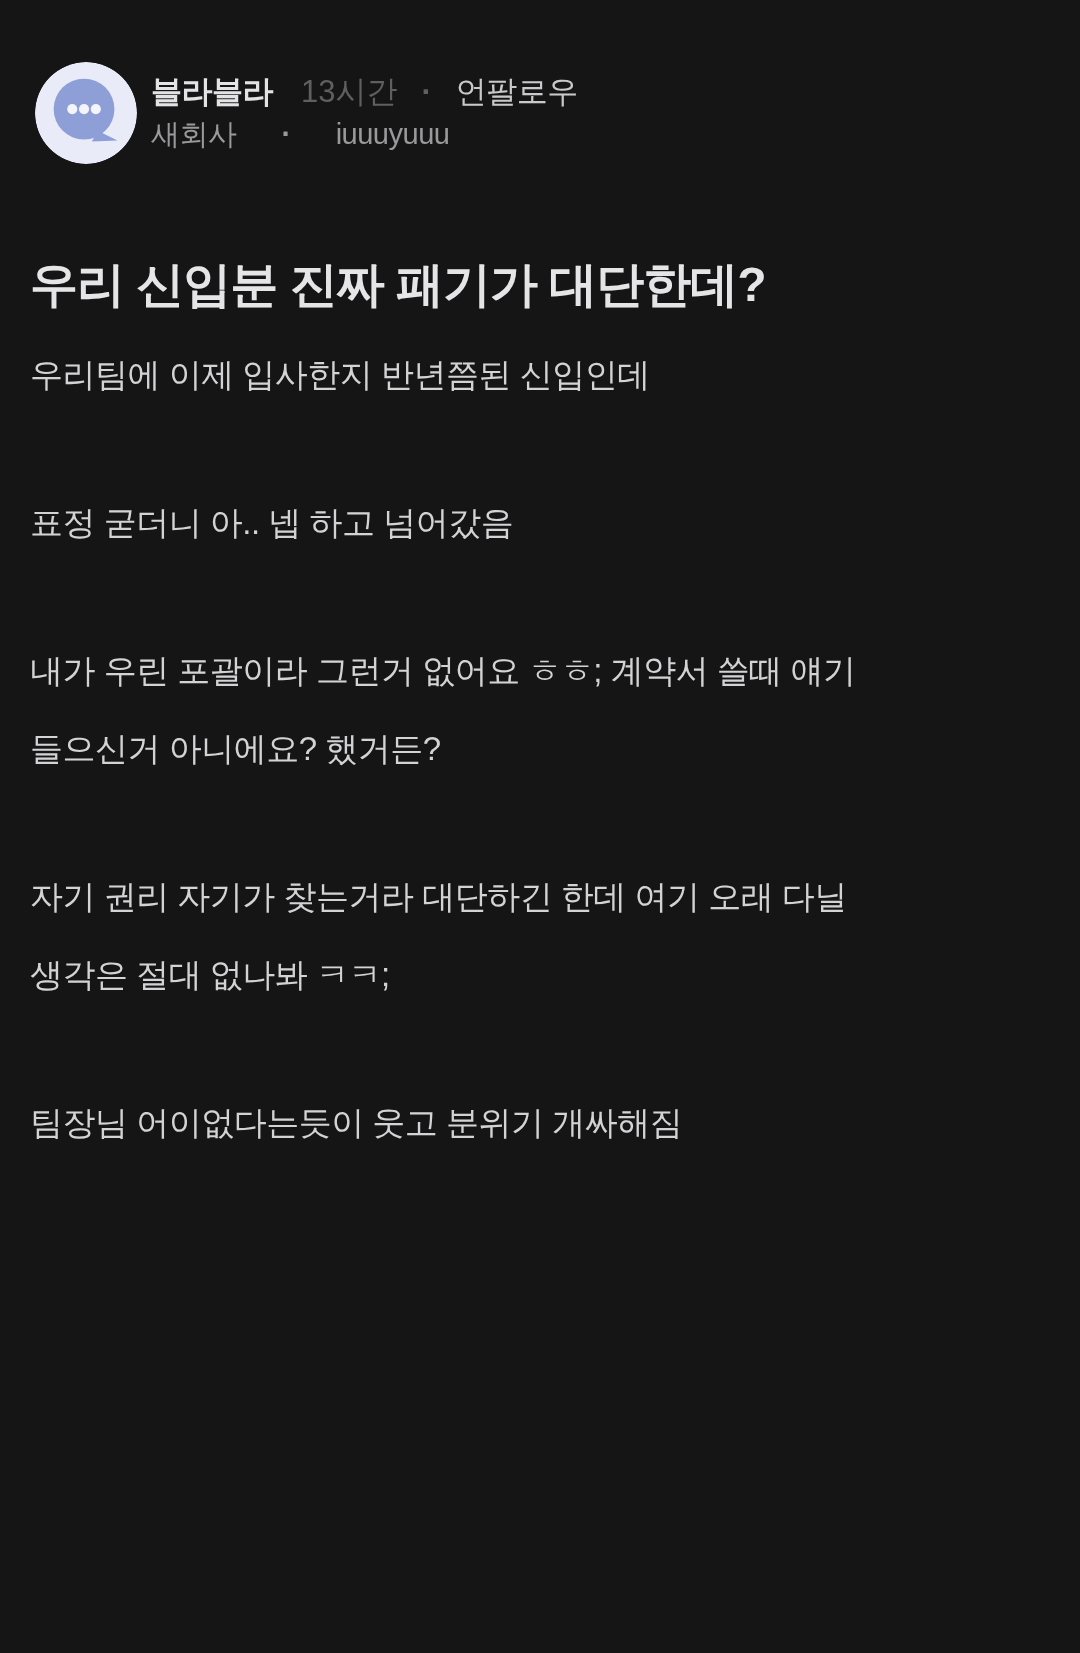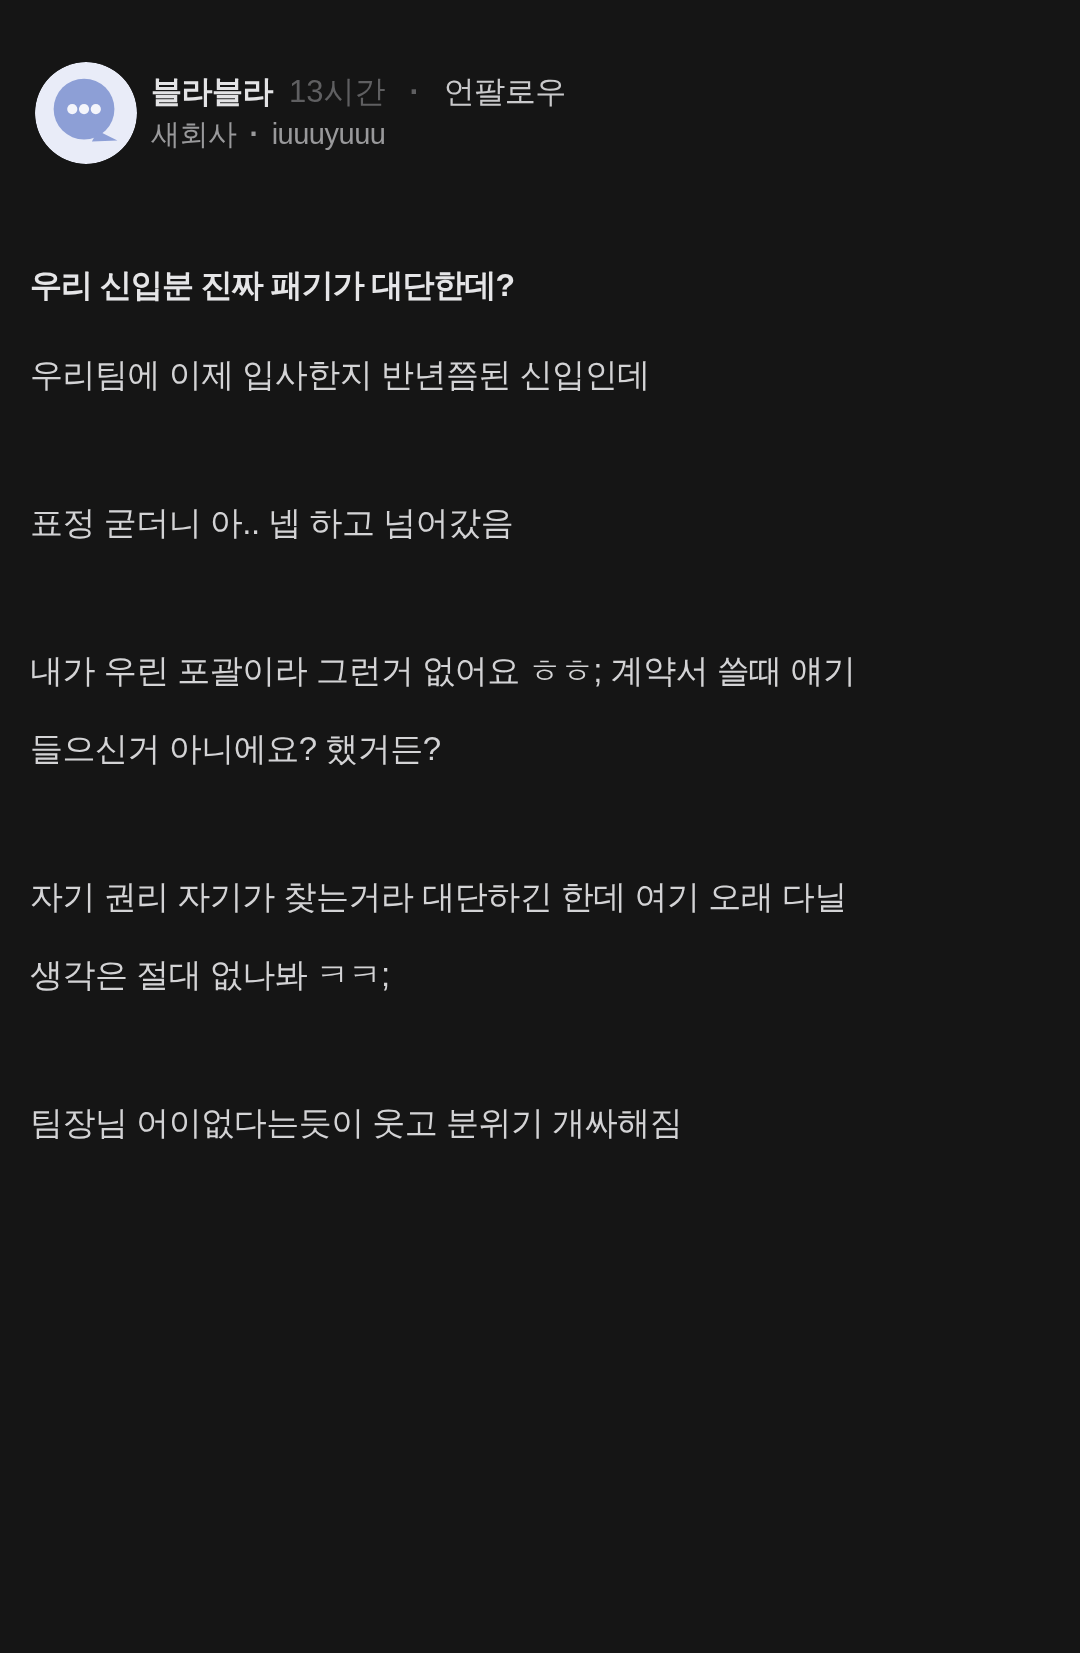--- a/index.html
+++ b/index.html
@@ -17,32 +17,32 @@
   .header { display: flex; align-items: center; }
   .avatar {
     width: 102px; height: 102px;
     border-radius: 50%;
     margin-left: 5px;
     flex: 0 0 auto;
   }
   .header-text { margin-left: 14px; }
   .header-row1 { display: flex; align-items: baseline; font-size: 31px; }
   .username { font-weight: 700; color: #e3e3e5; letter-spacing: -0.5px; }
-  .timestamp { color: #5f5f61; margin-left: 16px; }
+  .timestamp { color: #5f5f61; margin-left: 28px; }
   .dot1 { color: #5f5f61; margin: 0 24px; font-weight: 700; }
   .unfollow { color: #c9c9cb; background: none; border: none; font-size: 31px;
               font-family: Liberation Sans, sans-serif; letter-spacing: -0.5px; cursor: pointer; }
   .header-row2 { display: flex; align-items: baseline; font-size: 29px;
-                 color: #99999b; margin-top: 2px; letter-spacing: -0.5px; }
+                 color: #99999b; margin-top: 2px; letter-spacing: -0.5px; gap: 32px; }
   .dot2 { margin: 0 13px; font-weight: 700; }
 
   
   .title {
     margin-top: 90px;
-    font-size: 32px;
+    font-size: 48px;
     font-weight: 700;
     line-height: 62px;
     color: #e5e5e7;
     letter-spacing: -1px;
   }
   .content { margin-top: 20px; }
   .content p {
     font-size: 33px;
     line-height: 78px;
     color: #d3d3d5;

